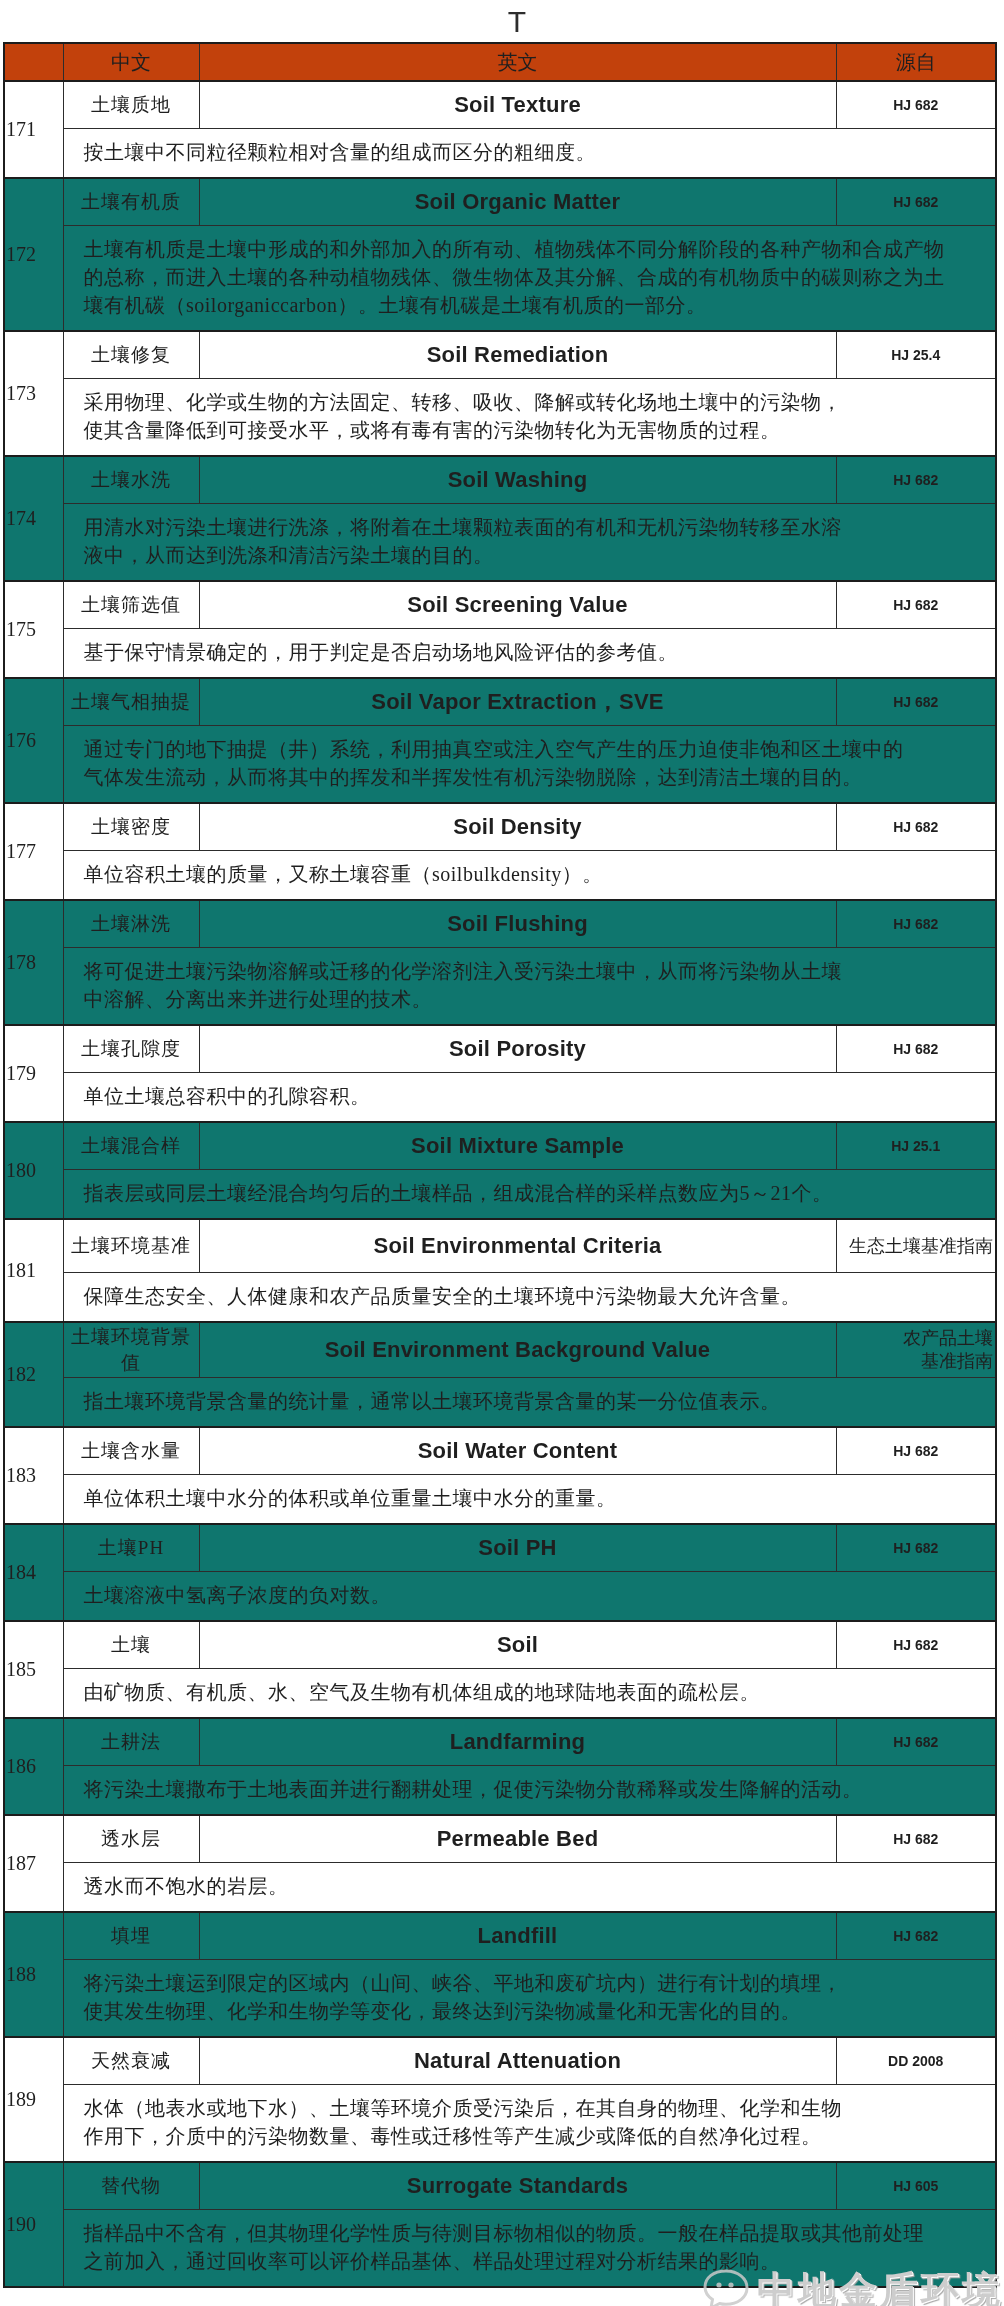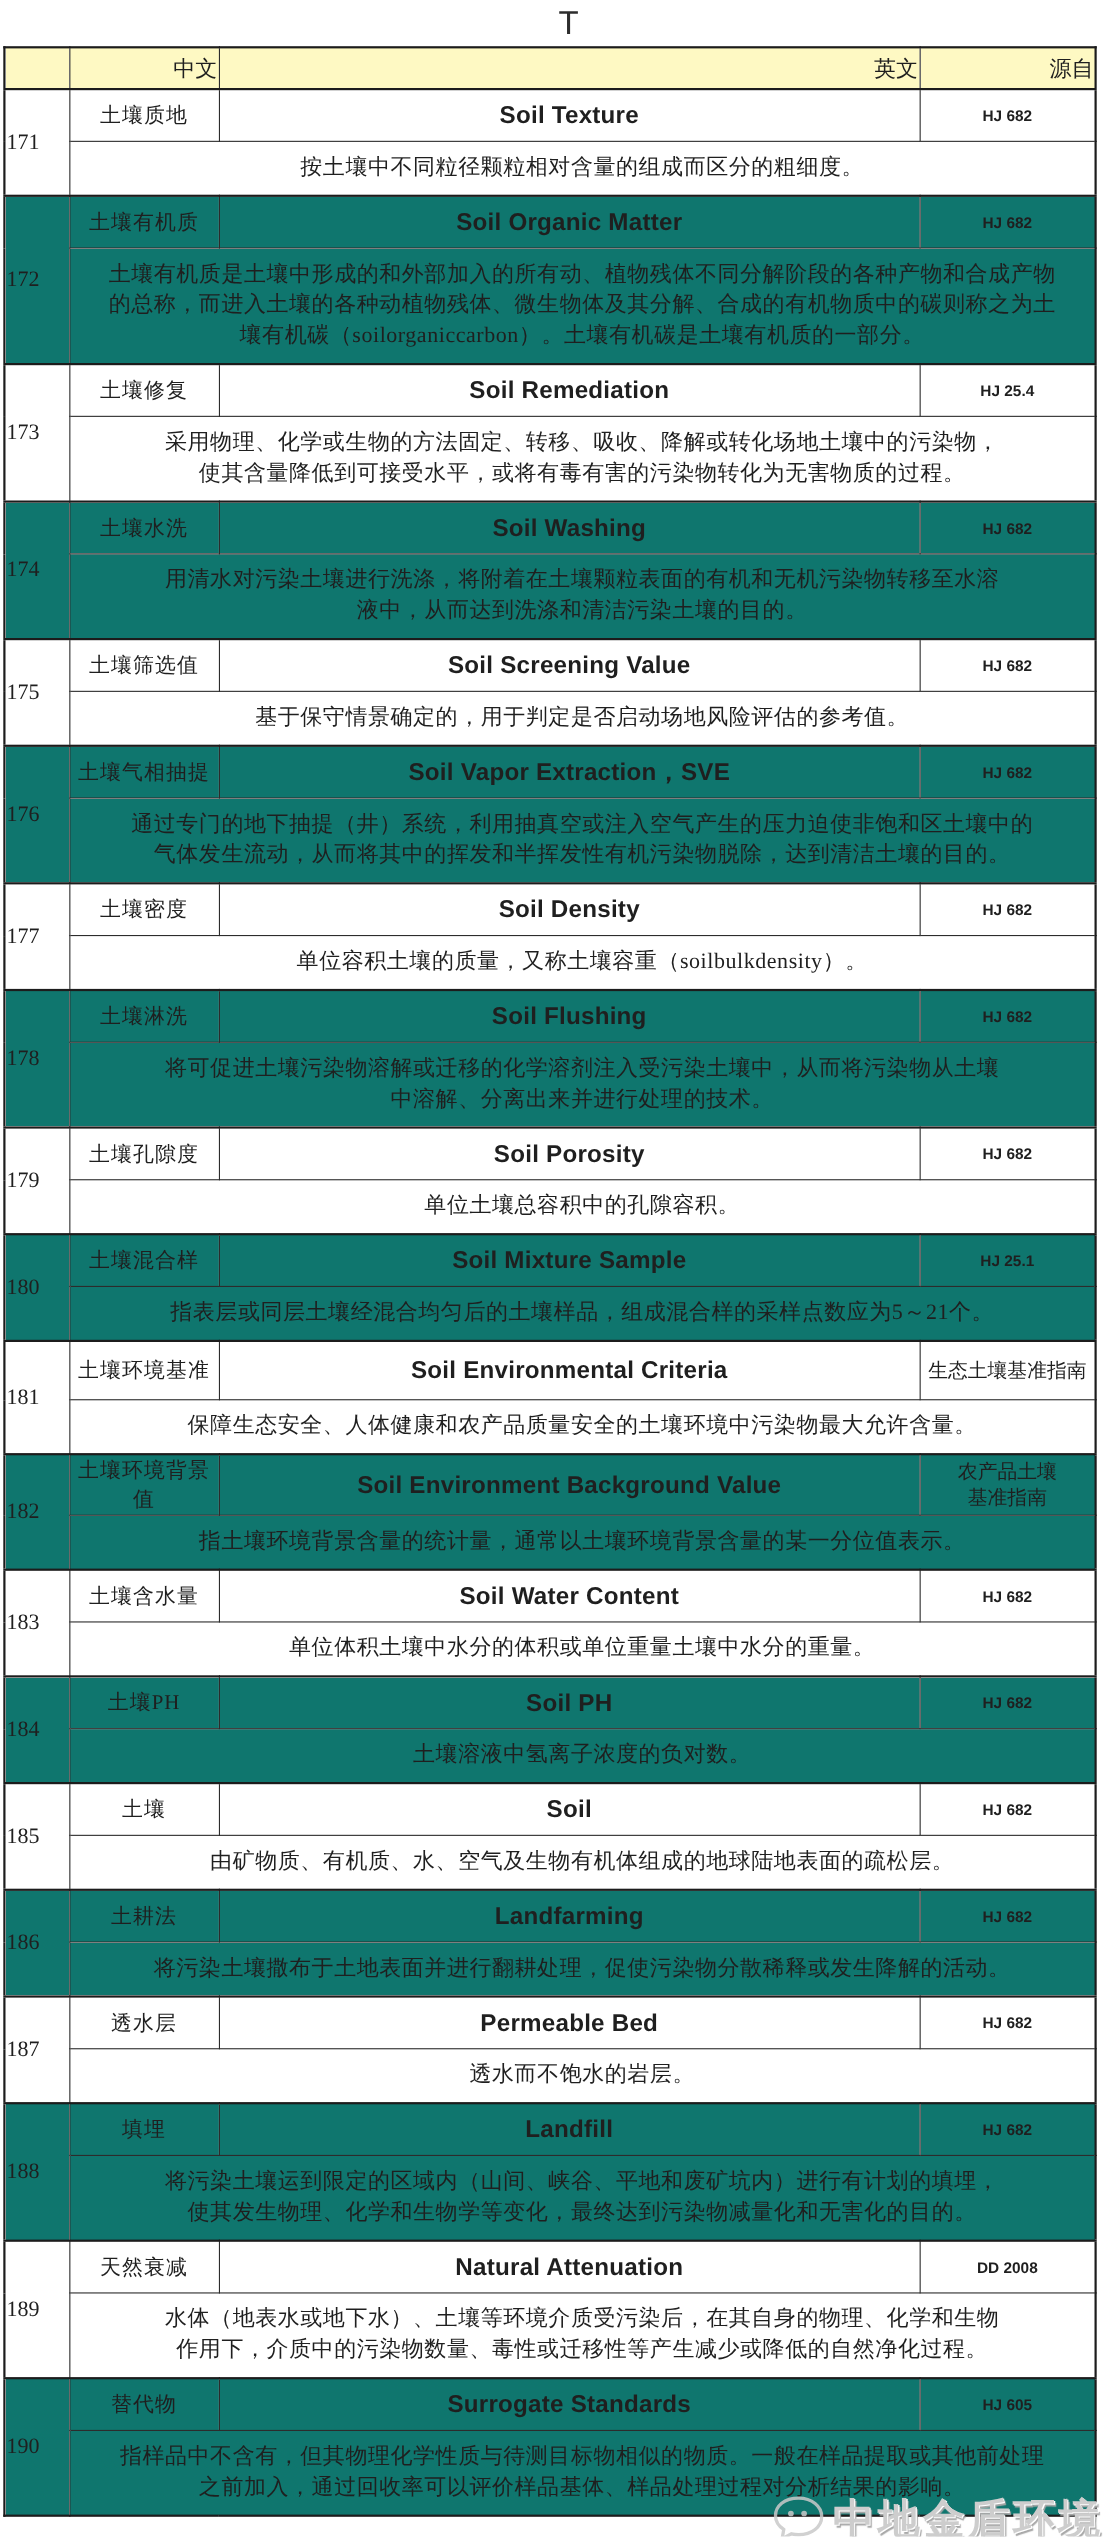--- a/index.html
+++ b/index.html
@@ -13,42 +13,42 @@
     font-family:"Liberation Sans","DejaVu Sans",sans-serif;
     font-size:30px;line-height:32px;color:#2d2d2d;padding-left:30px;
   }
   .table-wrap{position:relative;margin:0 0 0 3px;width:992px;}
   table.glossary{
     border-collapse:collapse;table-layout:fixed;width:992px;
     border:2px solid #1c1c1c;
   }
   table.glossary td{border:1px solid #2c2c2c;overflow:hidden;}
   thead td{
-    background:#fef9c3;height:34px;text-align:right;
+    background:#c2410c;height:34px;text-align:center;
     font-size:20px;border-bottom:4px double #1c1c1c;
   }
   tbody.entry{border-top:2px solid #1c1c1c;}
   tbody.entry.shaded td{background:#0f766e;}
   tbody.entry td{background:#ffffff;}
   .term-row td{height:44px;text-align:center;vertical-align:middle;}
   td.num{font-size:20px;text-align:left;background:inherit;}
   td.zh{font-size:19px;letter-spacing:1px;}
   td.en{
     font-family:"Liberation Sans","DejaVu Sans",sans-serif;
     font-weight:bold;font-size:22px;letter-spacing:0.2px;
   }
   td.src-latin{
     font-family:"Liberation Sans","DejaVu Sans",sans-serif;
     font-weight:bold;font-size:14px;text-align:center;
   }
   td.src-zh{
-    font-size:18px;text-align:center;white-space:pre-line;line-height:23px;padding:4px 2px;
+    font-size:18px;text-align:right;white-space:pre-line;line-height:23px;padding:4px 2px;
   }
   td.def{
-    text-align:center;font-size:20px;line-height:28px;
+    font-size:20px;line-height:28px;
     padding:9px 20px 11px 20px;white-space:pre-line;letter-spacing:0.5px;
   }
   .watermark{
     position:absolute;right:-8px;bottom:-28px;
     display:flex;align-items:center;gap:4px;pointer-events:none;
   }
   .wm-icon{display:inline-block;width:52px;height:48px;opacity:0.85;}
   .wm-text{
     font-size:38px;font-weight:bold;letter-spacing:3px;
     color:#cdcdcd;

